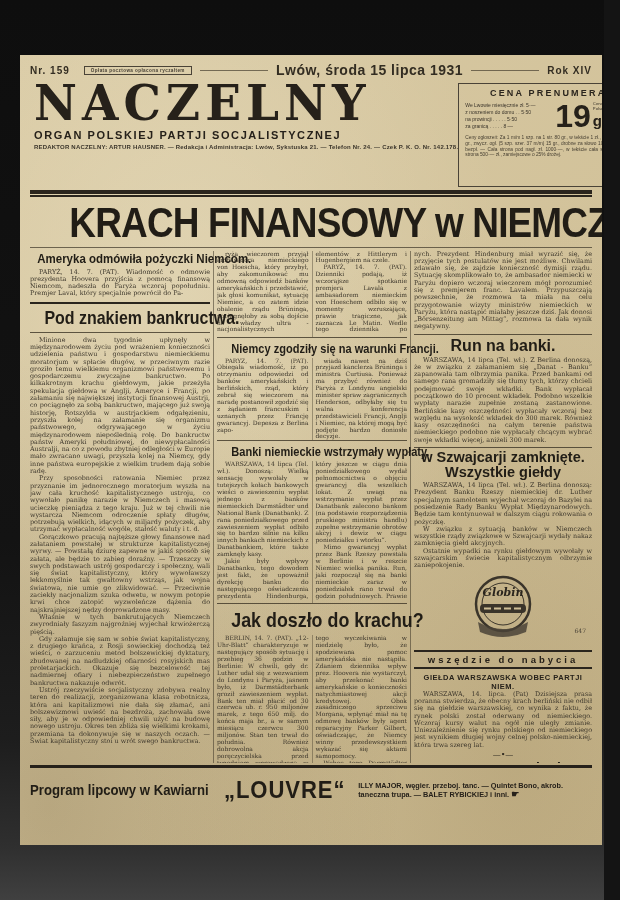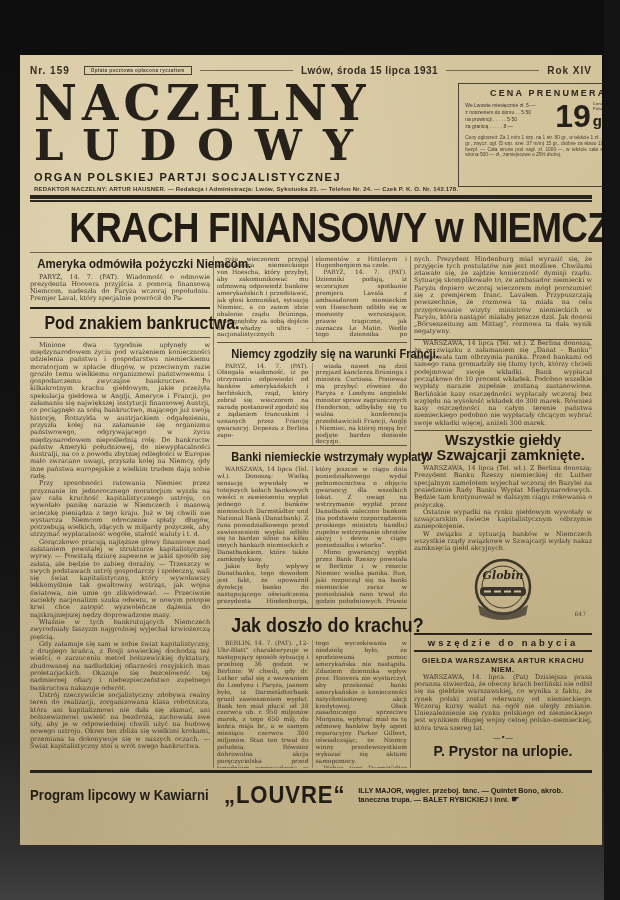--- a/index.html
+++ b/index.html
@@ -12,21 +12,21 @@
       radial-gradient(ellipse at 28% 30%, rgba(255,250,230,.25), rgba(255,250,230,0) 55%),
       radial-gradient(ellipse at 85% 90%, rgba(110,85,40,.18), rgba(110,85,40,0) 55%),
       radial-gradient(ellipse at 5% 95%, rgba(90,70,35,.22), rgba(90,70,35,0) 45%),
       linear-gradient(135deg,#d9caa4 0%,#d2c29a 55%,#cbba90 100%);}
   
   .hdr{display:flex;align-items:center;font-family:"Liberation Sans",sans-serif;height:18px;}
   .issue{font-weight:bold;font-size:10px;letter-spacing:1px;}
   .permit{border:1px solid #4a4337;font-size:4.6px;padding:1px 6px;margin-left:14px;letter-spacing:.4px;
     font-weight:bold;color:#4a4337;white-space:nowrap;}
   .hrule{flex:1;height:1px;background:rgba(60,52,38,.65);margin:0 8px;}
-  .dateline{font-weight:bold;font-size:10px;letter-spacing:.5px;white-space:nowrap;}
+  .dateline{font-weight:bold;font-size:14px;letter-spacing:.5px;white-space:nowrap;}
   .volume{font-weight:bold;font-size:10px;letter-spacing:1px;}
   
   .mast{display:flex;margin-top:2px;}
   .mast-left{flex:1;padding-left:4px;}
   .t1{font-family:"DejaVu Serif",serif;font-weight:bold;font-size:47px;line-height:44px;letter-spacing:5px;
      color:#26211a;transform:scaleY(1.02);transform-origin:left top;white-space:nowrap;}
   .t2{font-family:"DejaVu Serif",serif;font-weight:bold;font-size:42px;line-height:42px;letter-spacing:21px;
      color:#26211a;white-space:nowrap;}
   .subtitle{font-family:"Liberation Sans",sans-serif;font-weight:bold;font-size:11px;letter-spacing:1.6px;
      margin-top:4px;color:#26211a;white-space:nowrap;}
@@ -107,21 +107,20 @@
       <span class="permit">Opłata pocztowa opłacona ryczałtem</span>
       <span class="hrule"></span>
       <span class="dateline">Lwów, środa 15 lipca 1931</span>
       <span class="hrule"></span>
       <span class="volume">Rok XIV</span>
     </div>
 
     <div class="mast">
       <div class="mast-left">
         <div class="t1">NACZELNY</div>
-        <div class="t2">LUDOWY</div>
         <div class="subtitle">ORGAN POLSKIEJ PARTJI SOCJALISTYCZNEJ</div>
         <div class="editor">REDAKTOR NACZELNY: ARTUR HAUSNER. — Redakcja i Administracja: Lwów, Sykstuska 21. — Telefon Nr. 24. — Czek P. K. O. Nr. 142.178.</div>
       </div>
       <div class="pricebox">
         <div class="pb-title">CENA PRENUMERATY:</div>
         <div class="pb-row">
           <div class="pb-rates">
             <div>We Lwowie miesięcznie zł. 5·—</div>
             <div>z noszeniem do domu . . 5·50</div>
             <div>na prowincji . . . . . 5·50</div>
@@ -200,32 +199,33 @@
         </div>
       </div>
 
       <div class="vrule"></div>
 
       <div class="colR">
         <div class="body-t maxh" style="max-height:80px">
           <p style="text-indent:0">nych. Prezydent Hindenburg miał wyrazić się, że przyjęcie tych postulatów nie jest możliwe. Chwilami zdawało się, że zajdzie konieczność dymisji rządu. Sytuację skomplikowało to, że ambasador niemiecki w Paryżu dopiero wczoraj wieczorem mógł porozumieć się z premjerem franc. Lavalem. Przypuszczają powszechnie, że rozmowa ta miała na celu przygotowanie wizyty ministrów niemieckich w Paryżu, która nastąpić miałaby jeszcze dziś. Jak donosi „Börsenzeitung am Mittag“, rozmowa ta dała wynik negatywny.</p>
         </div>
         <div class="sep-rule"></div>
+        <div class="h-right" style="font-size:16px;padding:2px 0">Run na banki.</div>
         <div class="body-t maxh" style="max-height:96px">
           <p>WARSZAWA, 14 lipca (Tel. wł.). Z Berlina donoszą, że w związku z załamaniem się „Danat - Banku“ zapanowała tam olbrzymia panika. Przed bankami od samego rana gromadziły się tłumy tych, którzy chcieli podejmować swoje wkładki. Bank wypłacał początkowo do 10 procent wkładek. Podobno wszelkie wypłaty narazie zupełnie zostaną zastanowione. Berlińskie kasy oszczędności wypłacały wczoraj bez względu na wysokość wkładek do 300 marek. Również kasy oszczędności na całym terenie państwa niemieckiego podobno nie wypłacały chcącym wybrać swoje wkładki więcej, aniżeli 300 marek.</p>
         </div>
         <div class="sep-rule"></div>
         <div class="h-right" style="font-size:14.5px;line-height:15px;padding:2px 0">
+          <div>w Szwajcarji zamknięte.</div>
           <div>Wszystkie giełdy</div>
-          <div>w Szwajcarji zamknięte.</div>
         </div>
         <div class="body-t maxh" style="max-height:92px">
           <p>WARSZAWA, 14 lipca (Tel. wł.). Z Berlina donoszą: Prezydent Banku Rzeszy niemieckiej dr. Luther specjalnym samolotem wyjechał wczoraj do Bazylei na posiedzenie Rady Banku Wypłat Międzynarodowych. Będzie tam kontynuował w dalszym ciągu rokowania o pożyczkę.</p>
+          <p>W związku z sytuacją banków w Niemczech wszystkie rządy związkowe w Szwajcarji wydały nakaz zamknięcia giełd akcyjnych.</p>
           <p>Ostatnie wypadki na rynku giełdowym wywołały w szwajcarskim świecie kapitalistycznym olbrzymie zaniepokojenie.</p>
-          <p>W związku z sytuacją banków w Niemczech wszystkie rządy związkowe w Szwajcarji wydały nakaz zamknięcia giełd akcyjnych.</p>
         </div>
 
         <div class="globin">
           <svg width="78" height="72" viewBox="0 0 78 72">
             <circle cx="39" cy="30" r="27" fill="none" stroke="#3a342a" stroke-width="2.5"></circle>
             <circle cx="39" cy="30" r="21" fill="none" stroke="#3a342a" stroke-width="1"></circle>
             <text x="39" y="22" text-anchor="middle" font-family="DejaVu Serif, serif" font-style="italic" font-weight="bold" font-size="11" fill="#2a251d">Globin</text>
             <rect x="16" y="30" width="46" height="9" rx="4" fill="#3a342a"></rect>
             <rect x="20" y="33.5" width="7" height="2" fill="#cdbd96"></rect>
             <rect x="30" y="33.5" width="7" height="2" fill="#cdbd96"></rect>
@@ -233,21 +233,21 @@
             <rect x="50" y="33.5" width="7" height="2" fill="#cdbd96"></rect>
             <path d="M14 48 Q39 62 64 48 L62 58 Q39 68 16 58 Z" fill="#4a4337" opacity="0.85"></path>
           </svg>
           <span class="globin-num">647</span>
         </div>
         <div class="avail-wrap">
           <div class="avail">wszędzie do nabycia</div>
         </div>
 
         <div class="wwa-h">
-          <div>GIEŁDA WARSZAWSKA ARTUR KRACHU</div>
+          <div>GIEŁDA WARSZAWSKA WOBEC PARTJI</div>
           <div>NIEM.</div>
         </div>
         <div class="body-t maxh" style="max-height:60px">
           <p>WARSZAWA, 14. lipca. (Pat) Dzisiejsza prasa poranna stwierdza, że obecny krach berliński nie odbił się na giełdzie warszawskiej, co wynika z faktu, że rynek polski został oderwany od niemieckiego. Wczoraj kursy walut na ogół nie uległy zmianie. Uniezależnienie się rynku polskiego od niemieckiego jest wynikiem długiej wojny celnej polsko-niemieckiej, która trwa szereg lat.</p>
         </div>
 
         <div class="orn">—•—</div>
         <div class="h-right" style="font-size:14px;padding:1px 0">P. Prystor na urlopie.</div>
 
       </div>

